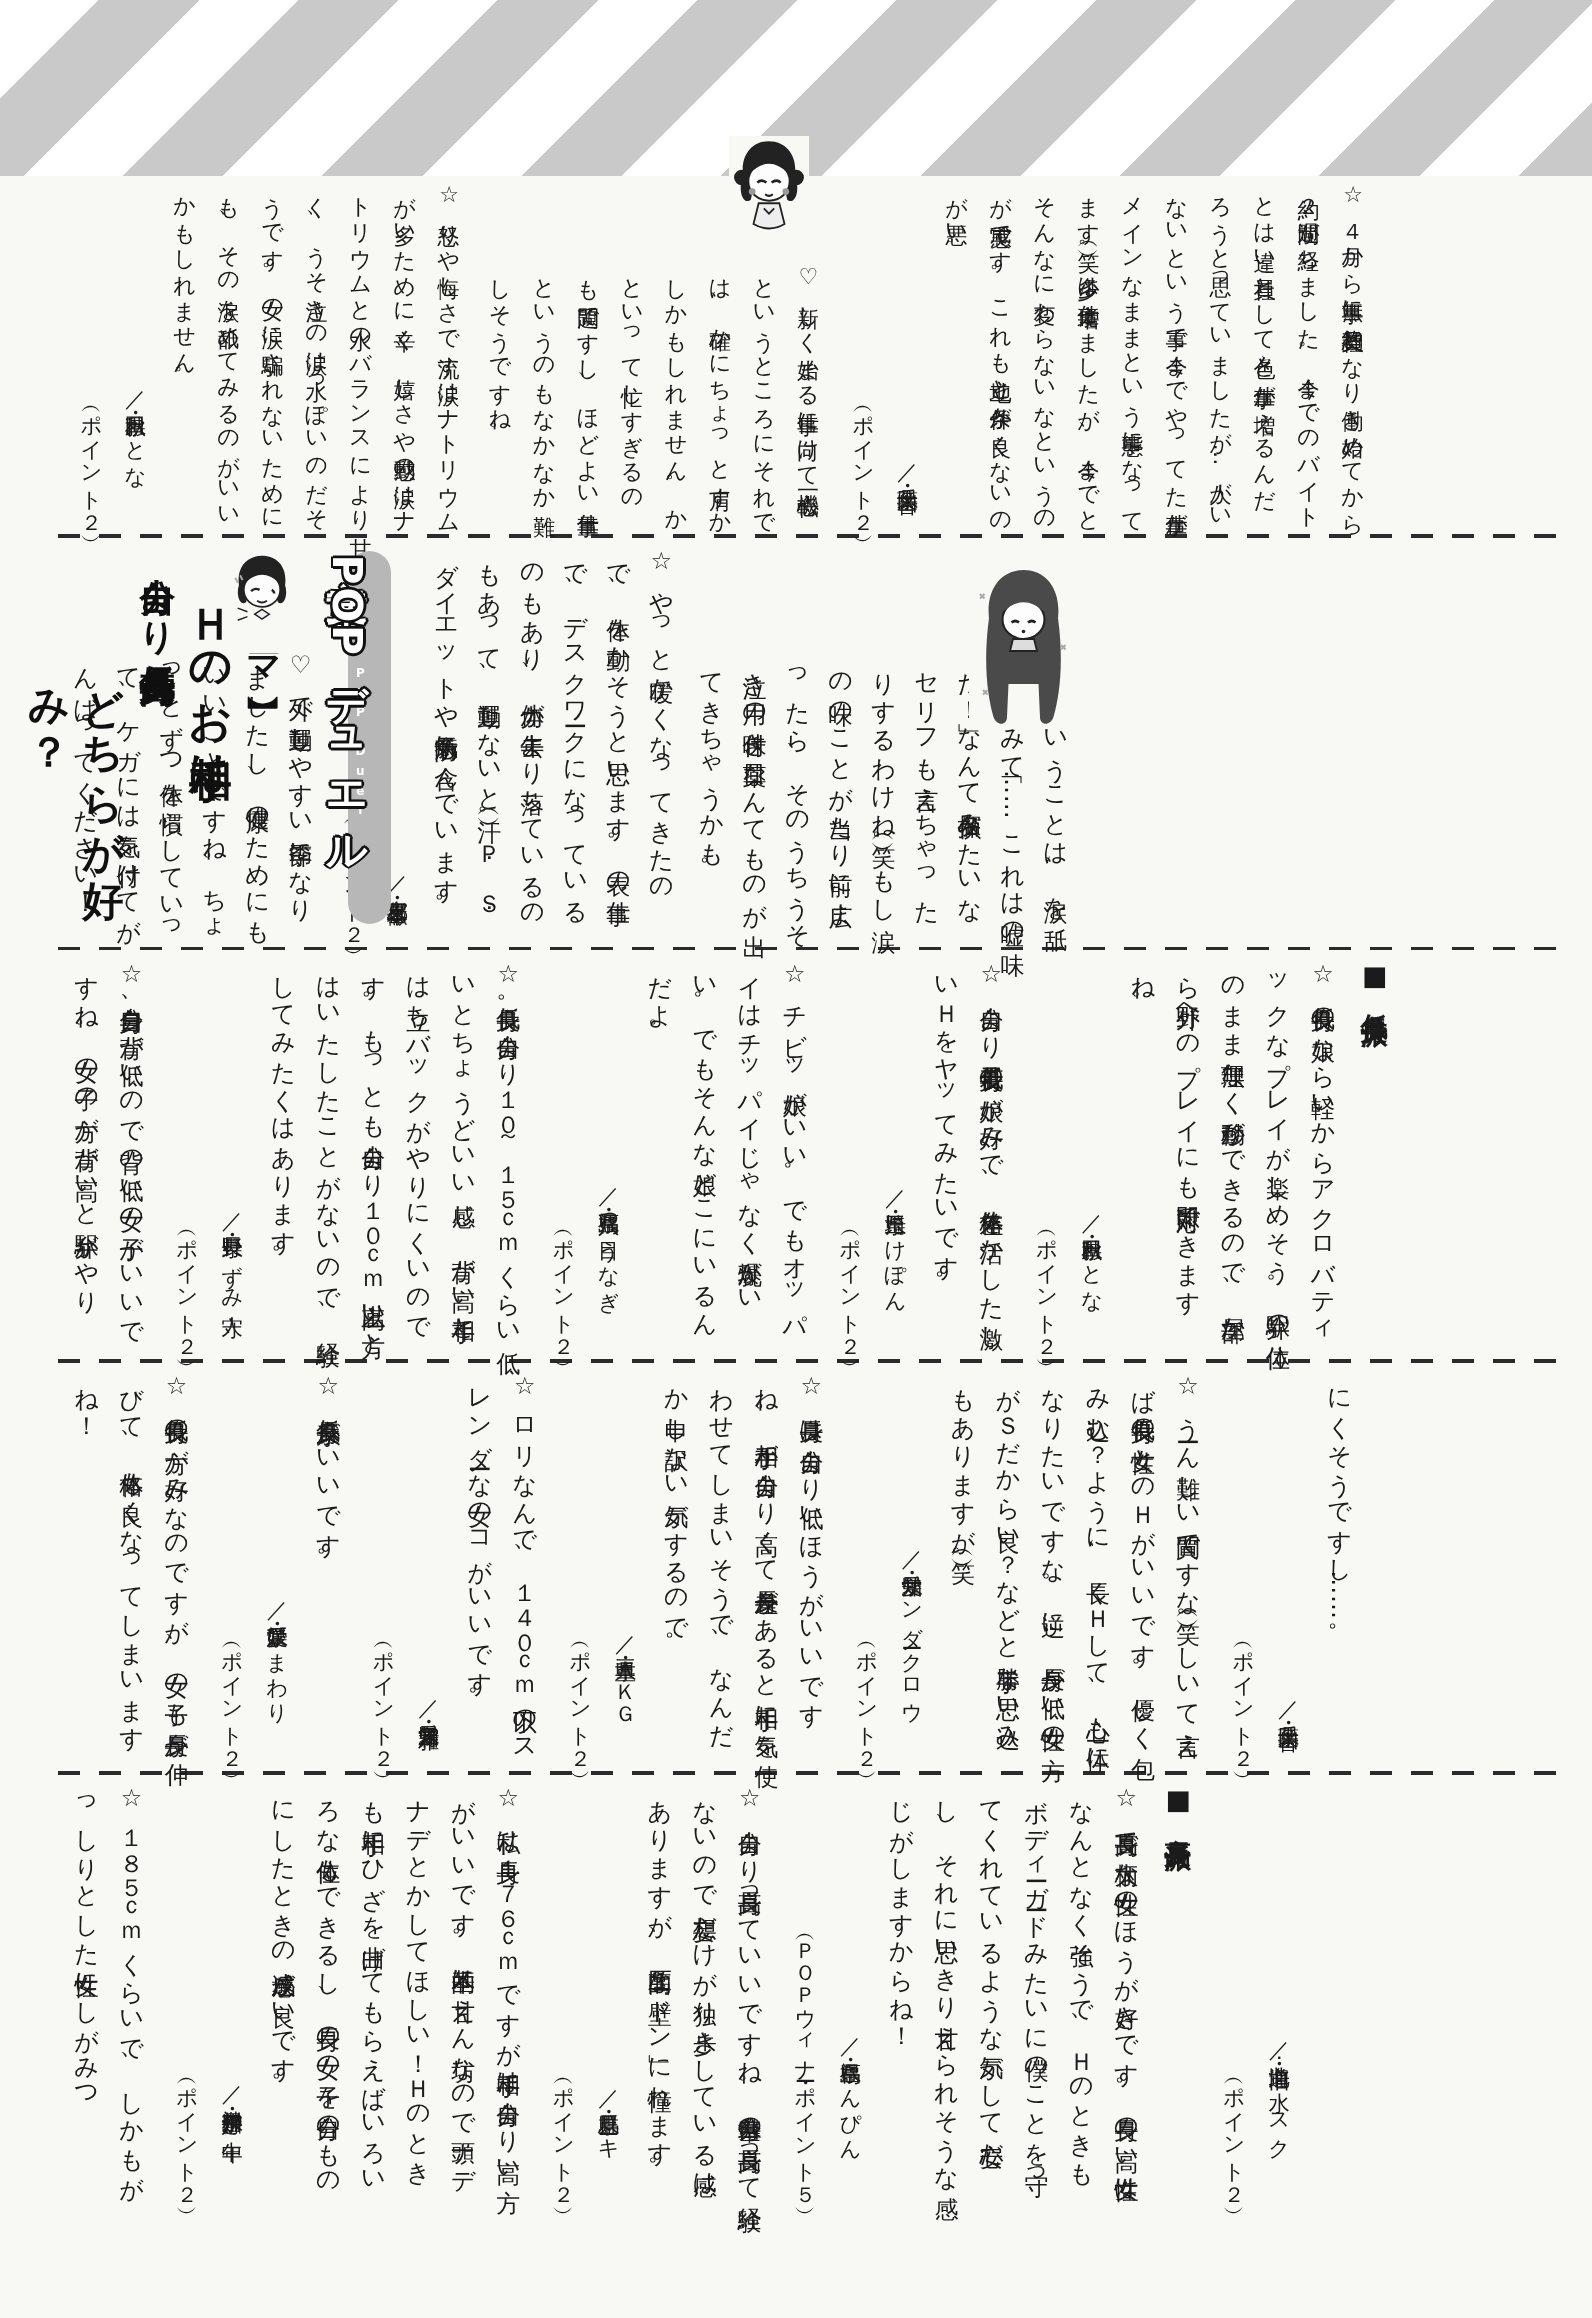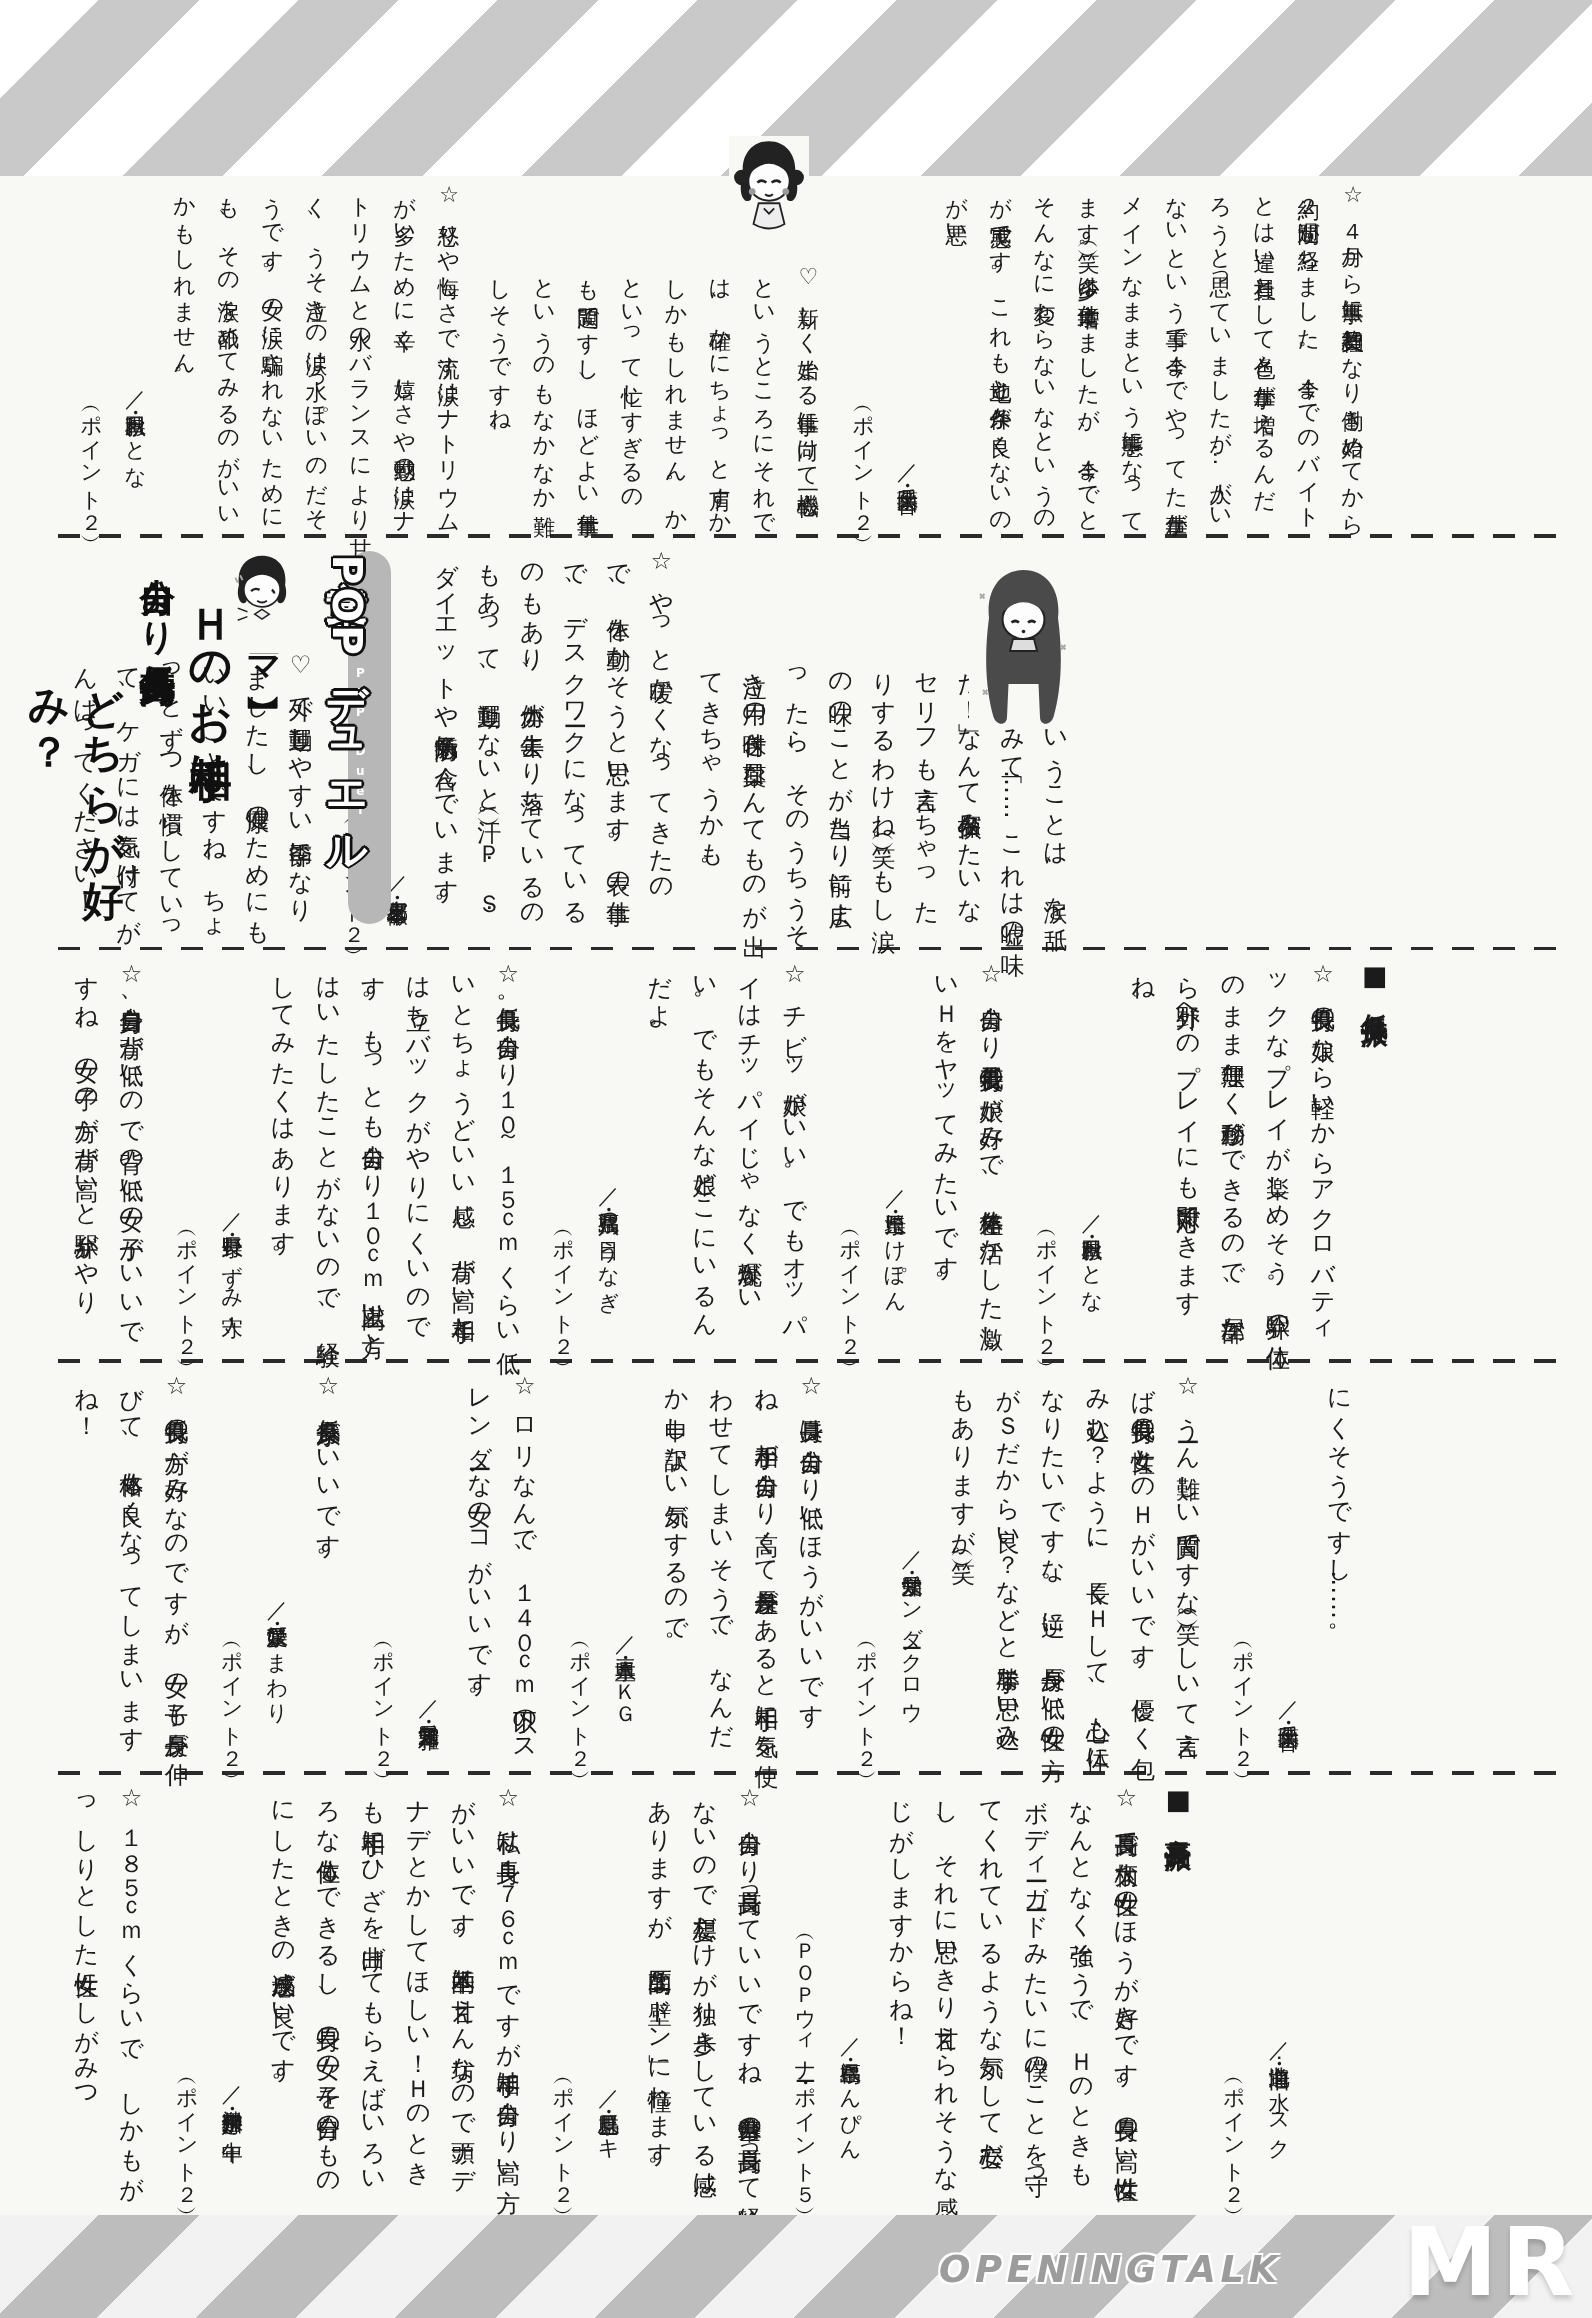--- a/index.html
+++ b/index.html
@@ -265,19 +265,15 @@
       <p class="letter">☆私は身長１７６ｃｍですが相手は自分より高い方がいいです。基本的に甘えん坊なので頭ナデナデとかしてほしい！Ｈのときも相手にひざを曲げてもらえばいろいろな体位もできるし、長身の女の子を自分のものにしたときの達成感が良いです。</p>
       <div class="attr">
         <span class="aname">／神奈川県・猫好き中年。</span>
         <span class="apts">（ポイント２）</span>
       </div>
       <p class="letter">☆１８５ｃｍくらいで、しかもがっしりとした女性にしがみつ</p>
     </div>
 
   </div>
 
-  <div class="stripes bottom">
-    <span class="footer-talk">OPENINGTALK</span>
-    <span class="footer-mr">MR</span>
-  </div>
 
 </div>
 
 
 </body></html>

